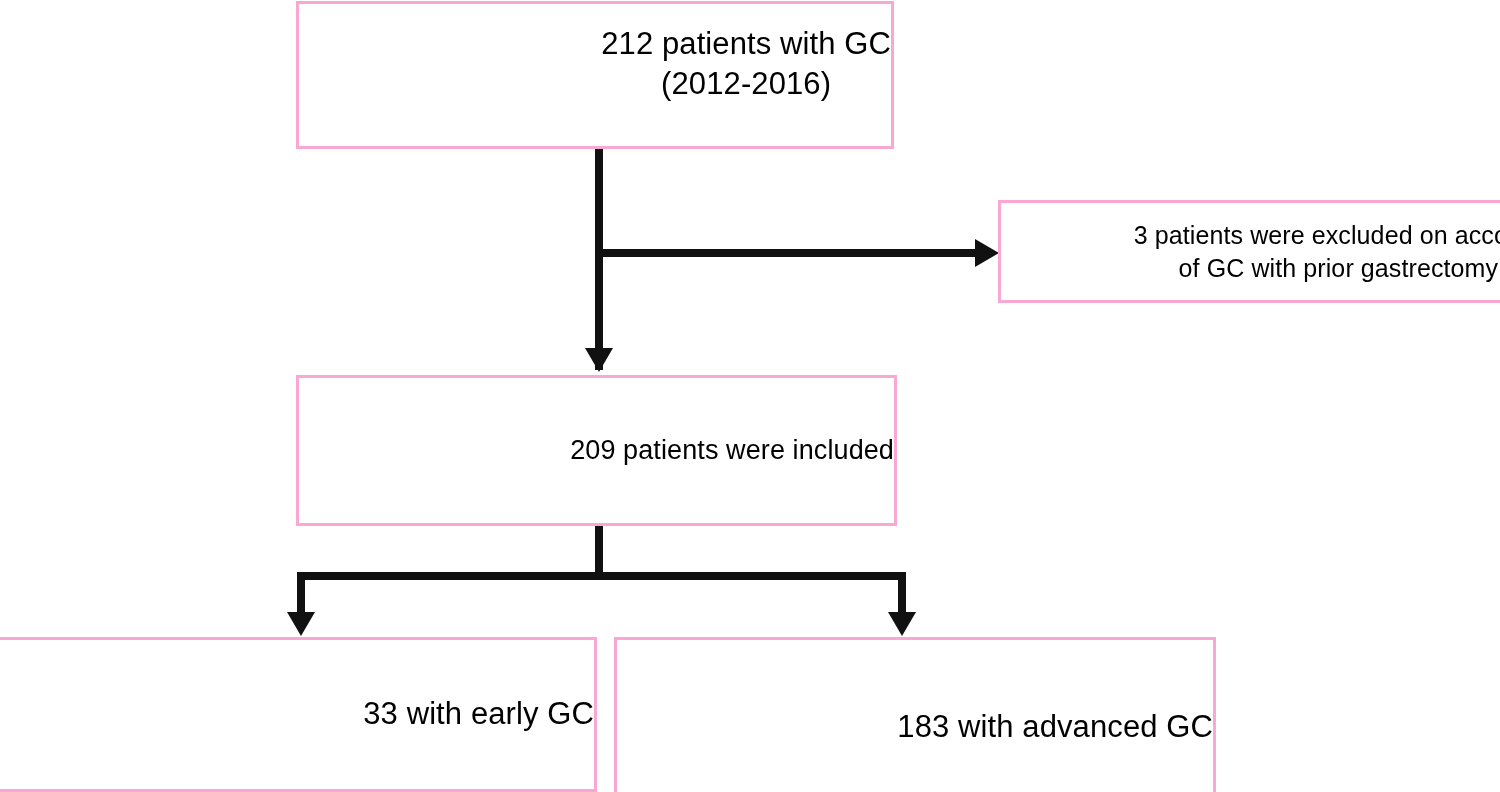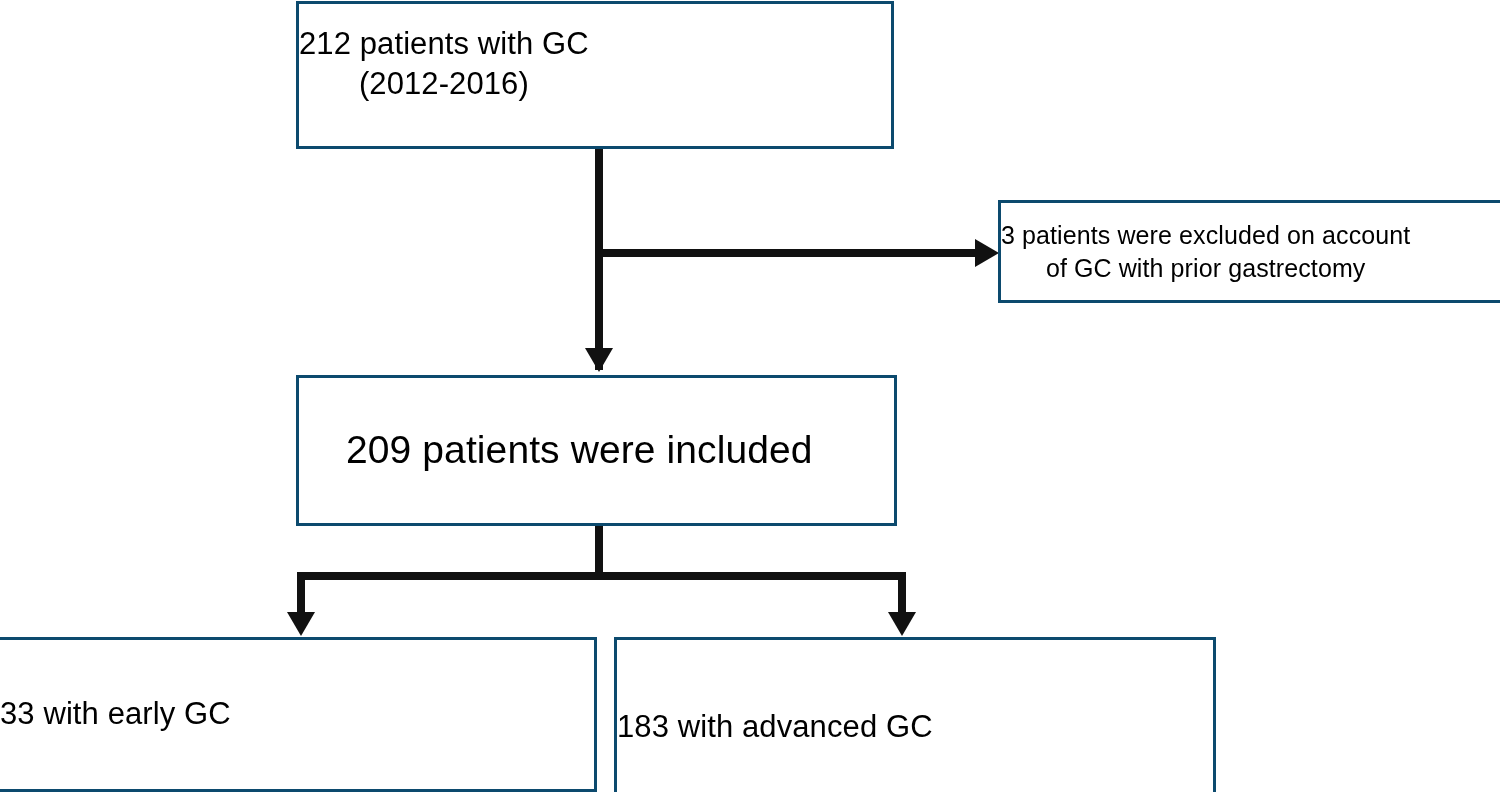--- a/index.html
+++ b/index.html
@@ -16,24 +16,24 @@
     position: relative;
     width: 1500px;
     height: 792px;
     background: #ffffff;
     overflow: hidden;
   }
   .node {
     position: absolute;
     box-sizing: border-box;
     background: #ffffff;
-    border: 3px solid #0c4a6e;
+    border: 3px solid #f9a8d4;
     display: flex;
     align-items: center;
-    justify-content: flex-start;
+    justify-content: flex-end;
     text-align: center;
   }
   .node-label {
     display: block;
     line-height: 1.30;
     white-space: pre-line;
     color: #000000;
     letter-spacing: 0.1px;
   }
 
@@ -49,21 +49,21 @@
   #node-excluded {
     left: 998px;  top: 200px;
     width: 548px; height: 103px;
   }
   #node-excluded .node-label { font-size: 25px; }
 
   #node-included {
     left: 296px;  top: 375px;
     width: 601px; height: 151px;
   }
-  #node-included .node-label { font-size: 39px; margin-left: 47px; }
+  #node-included .node-label { font-size: 27px; margin-left: 47px; }
 
   #node-early {
     left: -3px;   top: 637px;
     width: 600px; height: 155px;
   }
   #node-early .node-label { font-size: 31px; }
 
   #node-advanced {
     left: 614px;  top: 637px;
     width: 602px; height: 180px;

